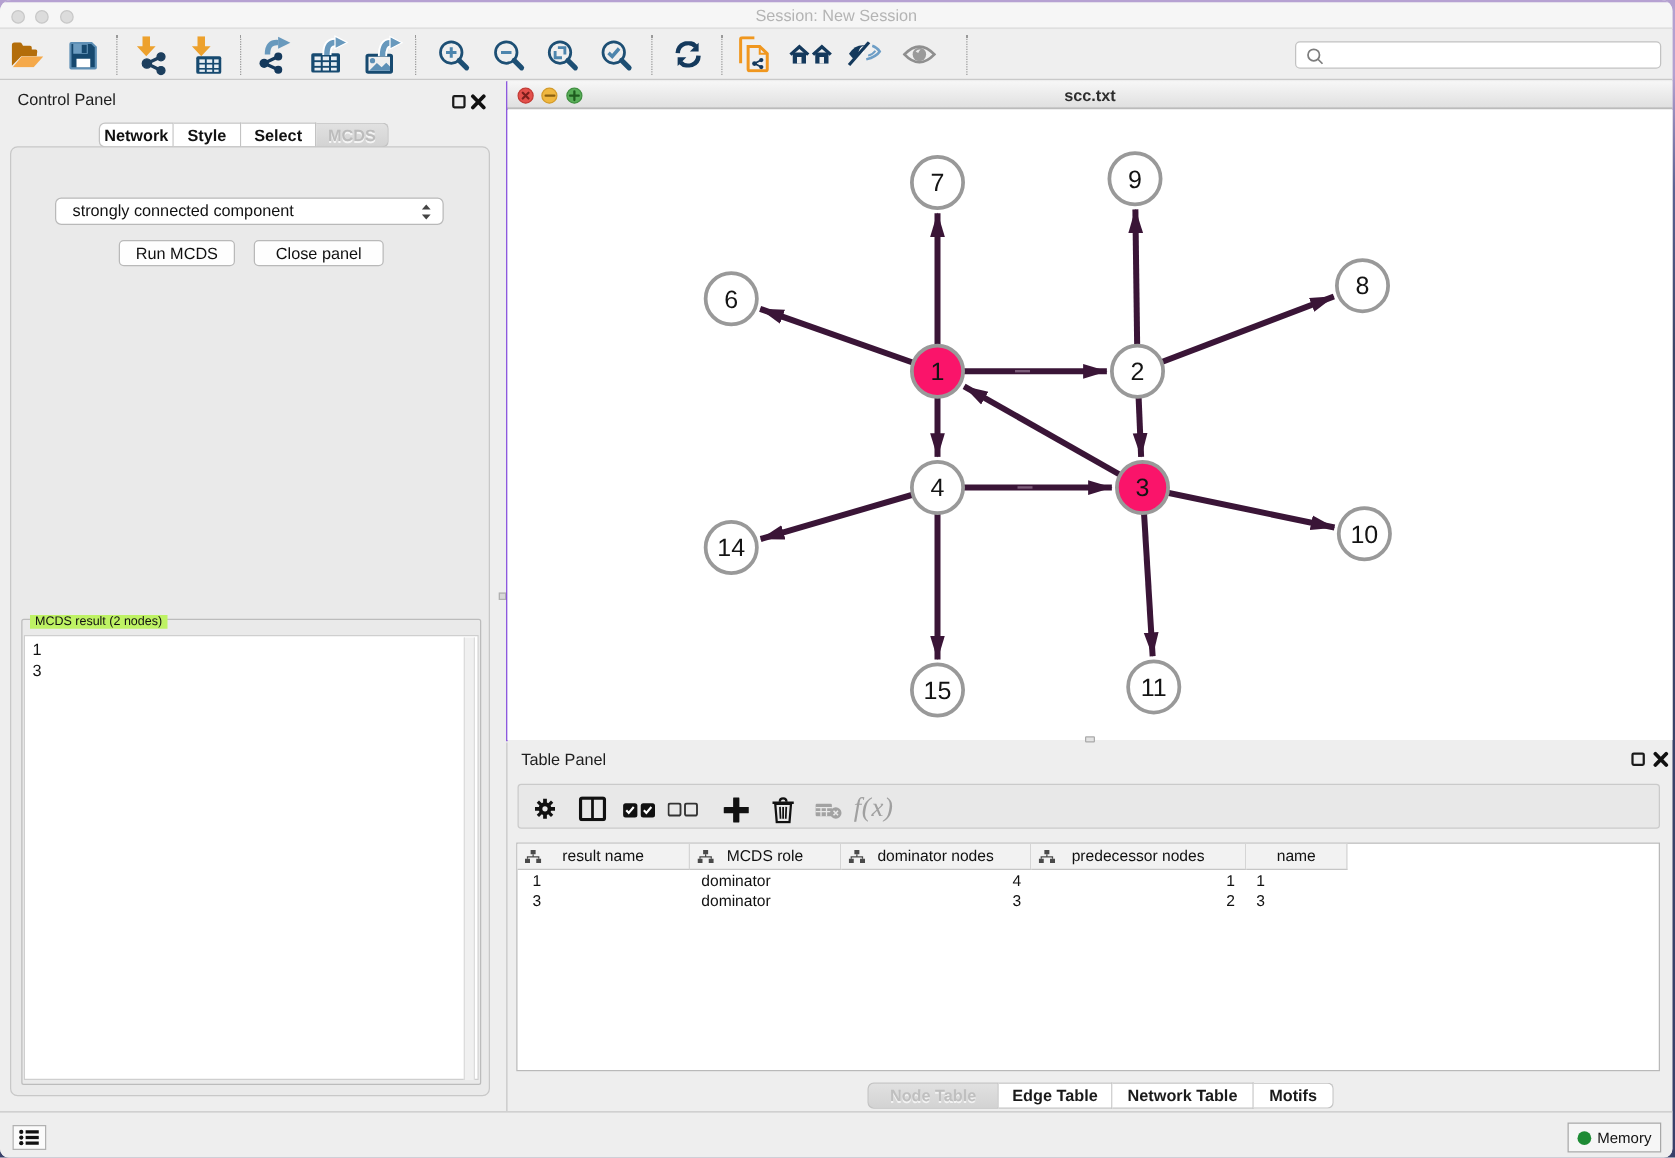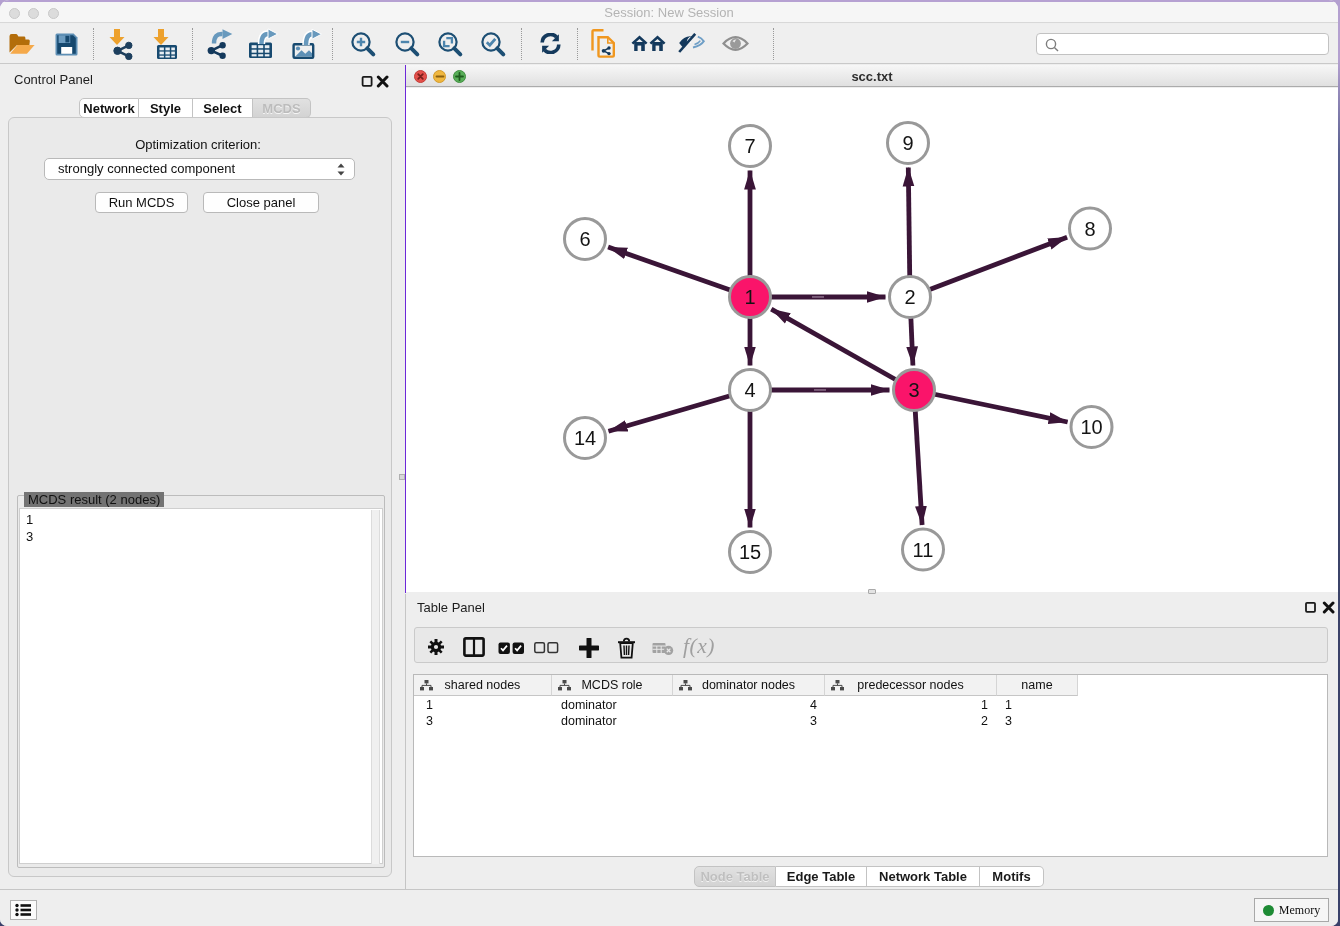--- a/index.html
+++ b/index.html
@@ -46,22 +46,22 @@
              text-shadow:0 1px 0 #f5f5f5; }
   .optlabel { position:absolute; left:0; top:72px; width:396px; text-align:center;
               font-size:13px; color:#111; }
   .dropdown { position:absolute; left:44px; top:93px; width:311px; height:22px;
               background:#fff; border:1px solid #b9b9b9; border-radius:5px;
               font-size:13px; line-height:20px; padding-left:13px; color:#111; }
   .btn { position:absolute; height:21px; background:#fefefe; border:1px solid #b9b9b9;
          border-radius:4px; font-size:13px; text-align:center; line-height:19px; color:#111; }
   .groupbox { position:absolute; left:17px; top:430px; width:368px; height:373px;
               border:1px solid #bcbcbc; border-radius:2px; }
-  .grouptitle { position:absolute; left:6px; top:-4px; background:#737373;
-                padding:0 4px; font-size:13px; color:#111; }
+  .grouptitle { position:absolute; left:6px; top:-4px; background:#bef264;
+                padding:0 4px; font-size:10px; color:#111; }
   .resultarea { position:absolute; left:1px; top:12px; width:364px; height:356px;
                 background:#fff; border:1px solid #cfcfcf; font-size:13px; color:#111;
                 padding:2px 0 0 6px; line-height:17px; }
   .rscroll { position:absolute; right:2px; top:1px; width:9px; height:354px;
              background:#f0f0f0; border-left:1px solid #dcdcdc; border-right:1px solid #dcdcdc; }
   
   .net { position:absolute; left:405px; top:65px; width:933px; height:528px;
          border-left:1px solid #6d28d9; }
   .net-title { position:absolute; left:0; top:0; width:100%; height:22px;
                background:linear-gradient(#f7f7f7,#e0e0e0); border-bottom:1px solid #ababab; }
@@ -88,21 +88,21 @@
   .btab.last { border-radius:0 5px 5px 0; }
   .btab.sel { background:linear-gradient(#e1e1e1,#d3d3d3); color:#bfbfbf;
               text-shadow:0 1px 0 #f3f3f3; }
   
   .status { position:absolute; left:0; top:889px; width:1338px; height:37px;
             border-top:1px solid #c6c6c6; background:#eeeeee; }
   .listbtn { position:absolute; left:10px; top:10px; width:27px; height:20px;
              background:#fbfbfb; border:1px solid #b1b1b1; }
   .membtn { position:absolute; left:1254px; top:8px; width:75px; height:24px;
             background:#f6f6f6; border:1px solid #a8a8a8; font-size:12px; color:#111;
-            line-height:22px; text-align:center;font-family:Liberation Serif, serif; }
+            line-height:22px; text-align:center; }
   .memdot { display:inline-block; width:11px; height:11px; border-radius:50%;
             background:#1e8b35; vertical-align:-2px; margin-right:5px; }
   .splitgrip { position:absolute; left:398.5px; top:474px; width:6px; height:6px;
                background:#d7d7d7; border:1px solid #b0b0b0; }
 </style>
 </head>
 <body>
 <div class="window">
   <div style="position:absolute;left:0;top:0;width:100%;height:2px;background:#b6a1d2;"></div>
   <div class="titlebar">
@@ -282,29 +282,28 @@
       <rect x="1.6" y="1.8" width="9" height="9" rx="1" fill="none" stroke="#1a1a1a" stroke-width="1.8"></rect>
       <path d="M17.3 2 L26 11 M26 2 L17.3 11" stroke="#111" stroke-width="3" stroke-linecap="round"></path>
     </svg>
     <div class="tabs">
       <div class="tab first" style="width:60px;">Network</div>
       <div class="tab" style="width:54px;">Style</div>
       <div class="tab" style="width:60px;">Select</div>
       <div class="tab last sel" style="width:58px;">MCDS</div>
     </div>
     <div class="cp-box"></div>
-    <div class="optlabel">Optimization criterion:</div>
     <div class="dropdown">strongly connected component
       <svg style="position:absolute;right:8px;top:3px;" width="10" height="15" viewBox="0 0 10 15">
         <path d="M1.5 5.5 L5 1.5 L8.5 5.5 Z" fill="#444"></path>
         <path d="M1.5 9.5 L5 13.5 L8.5 9.5 Z" fill="#444"></path>
       </svg>
     </div>
     <div class="btn" style="left:95px; top:127px; width:93px;">Run MCDS</div>
-    <div class="btn" style="left:203px; top:127px; width:116px;">Close panel</div>
+    <div class="btn" style="left:203px; top:127px; width:104px;">Close panel</div>
     <div class="groupbox">
       <div class="grouptitle">MCDS result (2 nodes)</div>
       <div class="resultarea">1<br>3
         <div class="rscroll"></div>
       </div>
     </div>
   </div>
   <div class="splitgrip"></div>
 
   <div class="net">
@@ -422,21 +421,21 @@
       </g>
       <g stroke="#e8e8e8" stroke-width="1">
         <path d="M0.5 5 L13.5 5 M0.5 8.3 L13.5 8.3 M4.8 5 L4.8 12 M9.2 5 L9.2 12"></path>
       </g>
       <circle cx="16.6" cy="9.4" r="4.6" fill="#a2a2a2"></circle>
       <path d="M14.8 7.6 L18.4 11.2 M18.4 7.6 L14.8 11.2" stroke="#e8e8e8" stroke-width="1.3"></path>
     </svg>
     <div style="position:absolute;left:277px;top:40px;width:40px;font-family:'Liberation Serif',serif;font-style:italic;font-size:21.5px;color:#a0a0a0;letter-spacing:0.5px;">f(x)</div>
 
     <div class="tbl" id="tbl">
-      <div class="th" style="left:0; width:138px;">shared nodes</div>
+      <div class="th" style="left:0; width:138px;">result name</div>
       <div class="th" style="left:138px; width:121px;">MCDS role</div>
       <div class="th" style="left:259px; width:152px;">dominator nodes</div>
       <div class="th" style="left:411px; width:172px;">predecessor nodes</div>
       <div class="th" style="left:583px; width:81px;">name</div>
       <svg style="position:absolute;left:6px;top:5px;" width="13" height="11" viewBox="0 0 13 11">
           <g fill="#4a4a4a">
             <rect x="4.5" y="0" width="4" height="3.4"></rect>
             <rect x="0" y="7" width="4" height="3.4"></rect>
             <rect x="9" y="7" width="4" height="3.4"></rect>
             <path d="M6.5 3.4 L6.5 5.4 M2 7 L2 5.4 L11 5.4 L11 7" stroke="#4a4a4a" stroke-width="1" fill="none"></path>
@@ -471,21 +470,21 @@
       <div class="cell" style="left:303px; width:100px; top:22px; text-align:right;">4</div>
       <div class="cell" style="left:474px; width:100px; top:22px; text-align:right;">1</div>
       <div class="cell" style="left:591px; top:22px;">1</div>
       <div class="cell" style="left:12px; top:38px;">3</div>
       <div class="cell" style="left:147px; top:38px;">dominator</div>
       <div class="cell" style="left:303px; width:100px; top:38px; text-align:right;">3</div>
       <div class="cell" style="left:474px; width:100px; top:38px; text-align:right;">2</div>
       <div class="cell" style="left:591px; top:38px;">3</div>
     </div>
     <div class="btabs">
-      <div class="btab first sel" style="width:82px;">Node Table</div>
+      <div class="btab first sel" style="width:105px;">Node Table</div>
       <div class="btab" style="width:91px;">Edge Table</div>
       <div class="btab" style="width:113px;">Network Table</div>
       <div class="btab last" style="width:64px;">Motifs</div>
     </div>
   </div>
 
   <div class="status">
     <div class="listbtn">
       <svg width="25" height="18" viewBox="0 0 25 18">
         <circle cx="6" cy="4.5" r="1.7" fill="#111"></circle>

